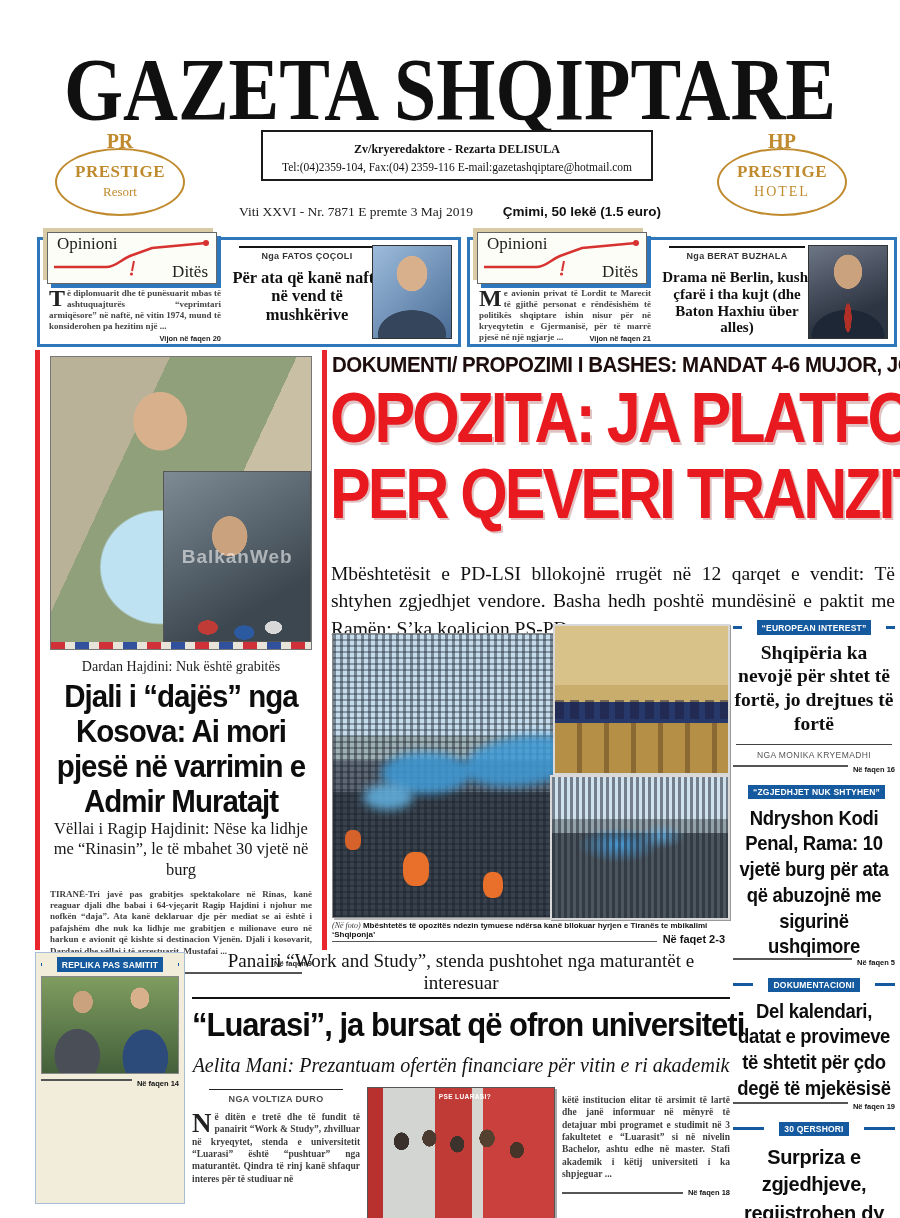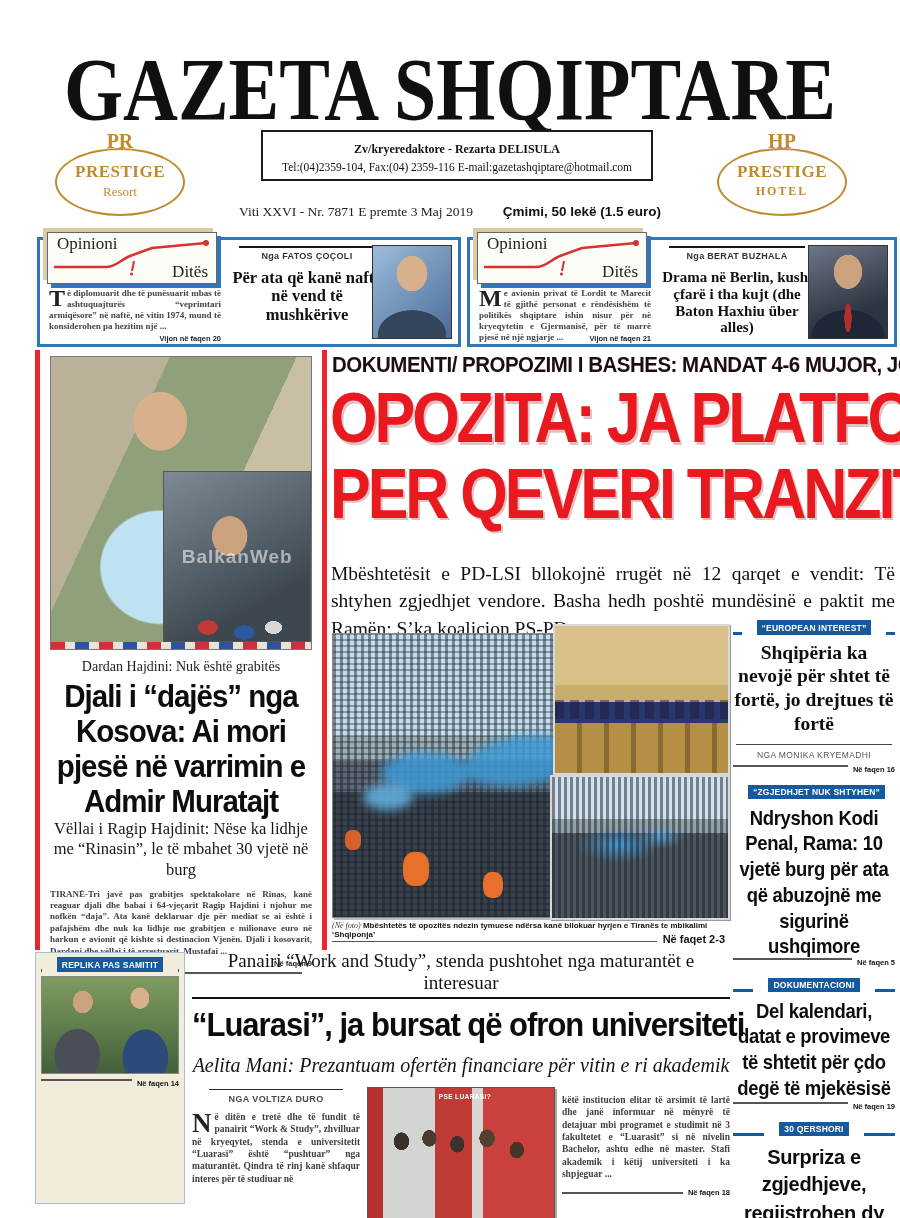--- a/index.html
+++ b/index.html
@@ -12,21 +12,21 @@
     transform:scaleY(1.18);transform-origin:top center;color:#101010;white-space:nowrap;}
   .logo{position:absolute;width:140px;height:92px;top:132px;text-align:center;}
   .logo .ring{position:absolute;left:5px;top:16px;width:126px;height:64px;border:2.5px solid #c08a2e;
     border-radius:50%;}
   .logo .mono{position:relative;z-index:2;font-family:"Liberation Serif",serif;color:#c08a2e;
     font-weight:700;font-size:20px;line-height:18px;}
   .logo .nm{position:relative;z-index:2;margin-top:12px;font-family:"Liberation Serif",serif;
     color:#c08a2e;font-weight:700;font-size:17px;letter-spacing:.5px;}
   .logo .sb{position:relative;z-index:2;font-family:"Liberation Serif",serif;color:#c08a2e;
     font-size:13px;margin-top:2px;}
-  .logo-right .sb{font-size:12px;letter-spacing:2px;font-weight:bold;}
+  .logo-right .sb{font-size:14px;letter-spacing:2px;}
   .infobox{position:absolute;left:261px;top:130px;width:380px;border:2px solid #1b1b1b;background:#fff;
     padding:7px 4px 6px;text-align:center;font-family:"Liberation Serif",serif;}
   .infobox .l1{font-size:12px;font-weight:700;}
   .infobox .l2{font-size:12px;font-weight:700;margin-top:3px;}
   .infobox .l3{font-size:11.5px;margin-top:4px;}
   .issueline{position:absolute;left:0;right:0;top:204px;text-align:center;font-size:13.5px;}
   .issueline .iss{font-family:"Liberation Serif",serif;color:#222;}
   .issueline .prc{font-weight:700;margin-left:26px;}
 
   
@@ -129,21 +129,21 @@
   .lcaption{position:absolute;left:332px;top:921px;width:393px;font-size:8px;color:#111;}
   .lcaption .lbl{font-family:"Liberation Serif",serif;font-style:italic;font-size:8px;color:#333;}
   .lcaption .txt{font-weight:700;}
   .lcaprow{position:absolute;left:332px;top:933px;width:393px;display:flex;align-items:flex-end;}
   .lcaprow .ln{flex:1;border-top:1.5px solid #555;margin-bottom:3px;}
   .lcaprow .rf{font-size:11px;font-weight:700;padding-left:6px;}
 
   
   .sidebar{position:absolute;left:733px;top:620px;width:162px;}
   .sb-item{margin-bottom:11px;}
-  .badge-row{display:flex;align-items:flex-end;gap:15px;}
+  .badge-row{display:flex;align-items:center;gap:15px;}
   .badge-row .ln{flex:1;height:3px;background:#15599e;}
   .badge{background:#15599e;color:#fff;font-weight:700;font-size:8.5px;padding:2.5px 5px 2px;
     letter-spacing:.2px;white-space:nowrap;}
   .sb-title-serif{margin-top:6px;text-align:center;font-family:"Liberation Serif",serif;font-weight:700;
     font-size:19.5px;line-height:1.22;color:#0e0e0e;}
   .sb-rule{margin:8px auto 0;width:96%;border-top:1.5px solid #444;}
   .sb-byline{margin-top:5px;text-align:center;font-size:8.5px;color:#555;letter-spacing:.4px;}
   .refrow{display:flex;align-items:flex-start;margin-top:5px;}
   .refrow .ln{flex:1;border-top:2px solid #555;margin-bottom:3px;}
   .refrow .rf{font-size:7.5px;font-weight:700;padding-left:5px;}

